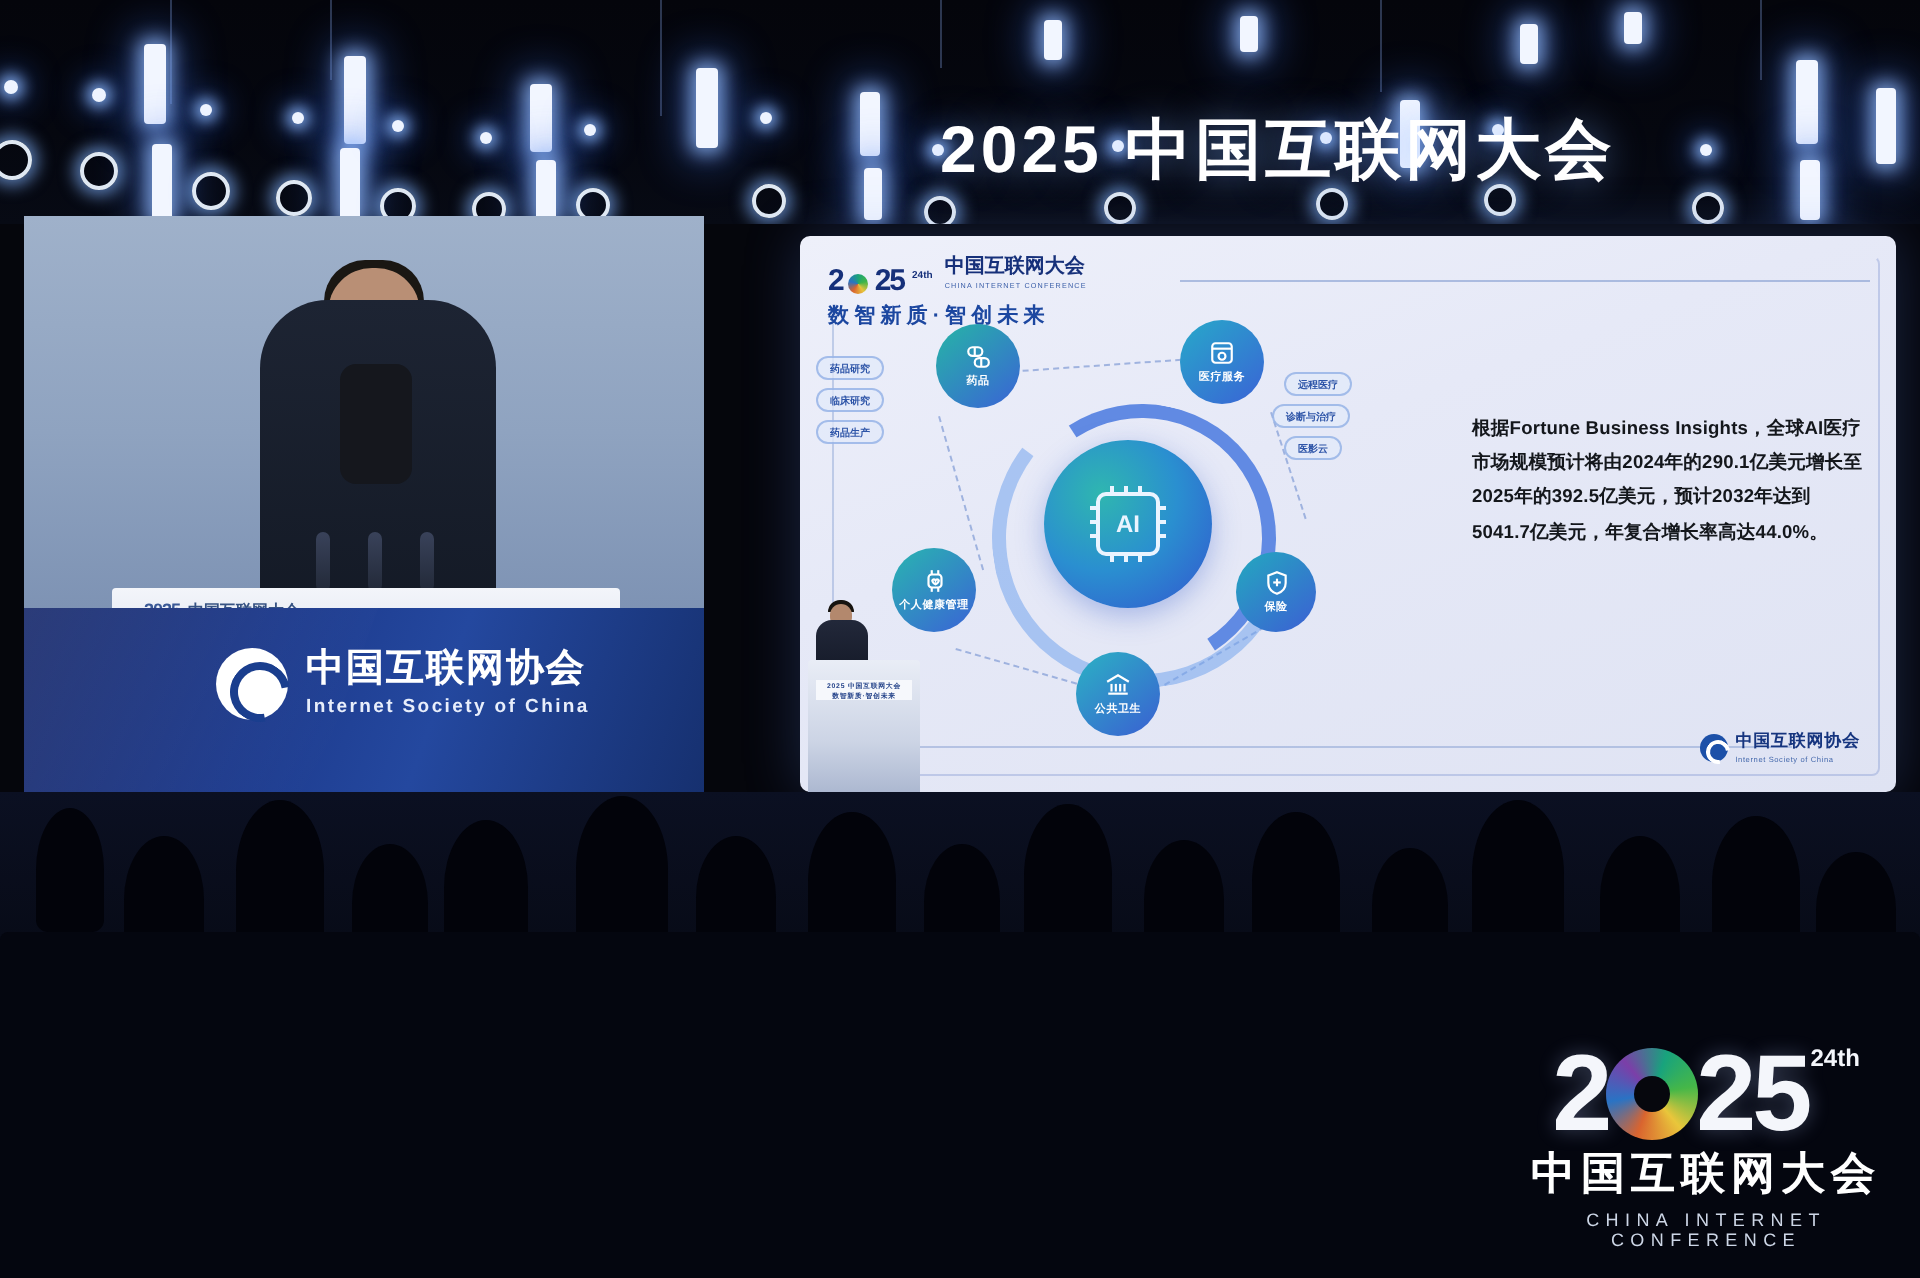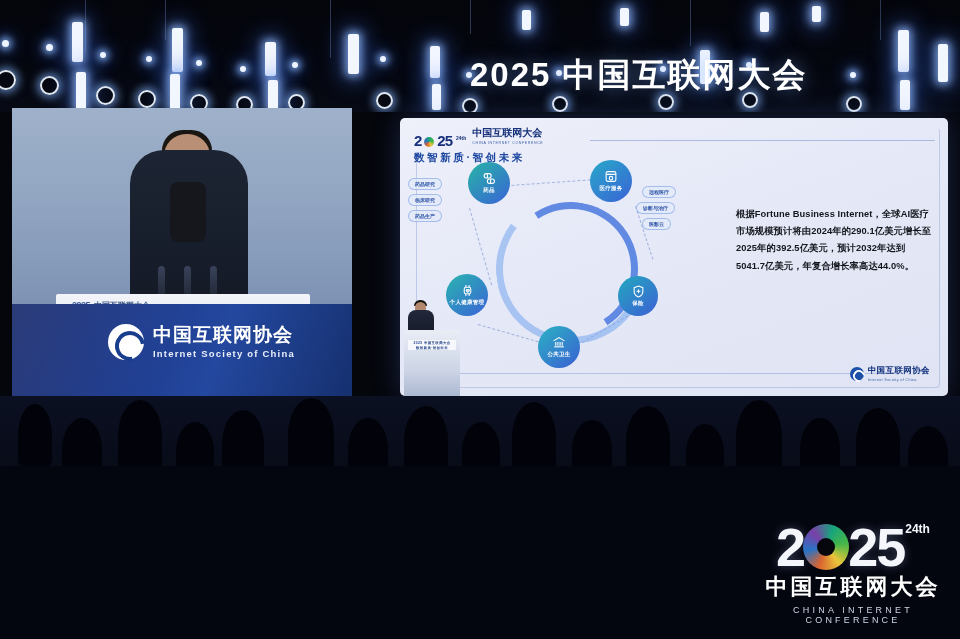--- a/index.html
+++ b/index.html
@@ -278,20 +278,37 @@
     <div class="diagram">
       <div class="dash" style="left:66px;top:30px;width:105px;transform:rotate(-4deg);"></div>
       <div class="dash" style="left:206px;top:50px;width:56px;transform:rotate(72deg);"></div>
       <div class="dash" style="left:40px;top:52px;width:80px;transform:rotate(74deg);"></div>
       <div class="dash" style="left:48px;top:168px;width:88px;transform:rotate(16deg);"></div>
       <div class="dash" style="left:152px;top:186px;width:78px;transform:rotate(-30deg);"></div>
 
       <div class="orbit orbit-b"></div>
       <div class="orbit orbit-a"></div>
 
+      <div class="node n-center">
+        <div class="chip">
+          <span>AI</span>
+          <i style="left:5px;top:-5px;width:2px;height:4px;"></i>
+          <i style="left:12px;top:-5px;width:2px;height:4px;"></i>
+          <i style="left:19px;top:-5px;width:2px;height:4px;"></i>
+          <i style="left:5px;bottom:-5px;width:2px;height:4px;"></i>
+          <i style="left:12px;bottom:-5px;width:2px;height:4px;"></i>
+          <i style="left:19px;bottom:-5px;width:2px;height:4px;"></i>
+          <i style="top:5px;left:-5px;width:4px;height:2px;"></i>
+          <i style="top:12px;left:-5px;width:4px;height:2px;"></i>
+          <i style="top:19px;left:-5px;width:4px;height:2px;"></i>
+          <i style="top:5px;right:-5px;width:4px;height:2px;"></i>
+          <i style="top:12px;right:-5px;width:4px;height:2px;"></i>
+          <i style="top:19px;right:-5px;width:4px;height:2px;"></i>
+        </div>
+      </div>
 
       <div class="node n-drug">
         <svg width="14" height="13" viewBox="0 0 24 24" fill="none" stroke="#fff" stroke-width="2">
           <rect x="3" y="3" width="13" height="8" rx="4"></rect>
             <line x1="9" y1="3" x2="9" y2="11"></line>
           <rect x="9" y="13" width="13" height="8" rx="4"></rect>
             <line x1="15" y1="13" x2="15" y2="21"></line>
         </svg>
         <span class="node-lbl">药品</span>
       </div>
@@ -340,21 +357,21 @@
 
       <div class="pill" style="left:-22px;top:22px;">药品研究</div>
       <div class="pill" style="left:-22px;top:38px;">临床研究</div>
       <div class="pill" style="left:-22px;top:54px;">药品生产</div>
 
       <div class="pill" style="left:212px;top:30px;">远程医疗</div>
       <div class="pill" style="left:206px;top:46px;">诊断与治疗</div>
       <div class="pill" style="left:212px;top:62px;">医影云</div>
     </div>
 
-    <div class="body-txt">根据Fortune Business Internet，全球AI医疗市场规模预计将由2024年的290.1亿美元增长至2025年的392.5亿美元，预计2032年达到5041.7亿美元，年复合增长率高达44.0%。</div>
+    <div class="body-txt">根据Fortune Business Insights，全球AI医疗市场规模预计将由2024年的290.1亿美元增长至2025年的392.5亿美元，预计2032年达到5041.7亿美元，年复合增长率高达44.0%。</div>
 
     <div class="slide-foot-rule"></div>
     <div class="slide-isc">
       <div class="m"></div>
       <div>
         <div class="cn">中国互联网协会</div>
         <div class="en">Internet Society of China</div>
       </div>
     </div>
   </div>

